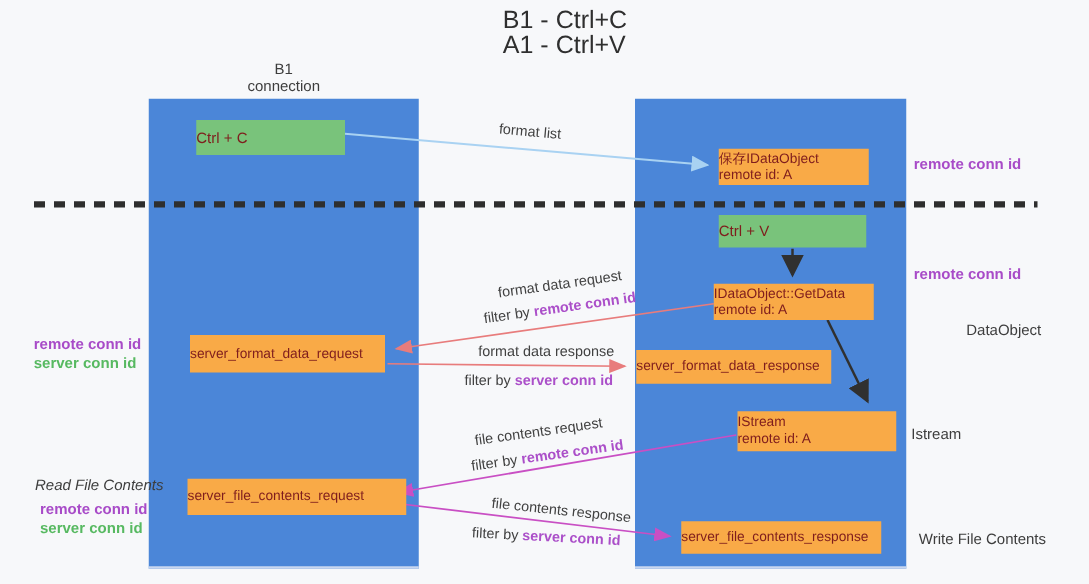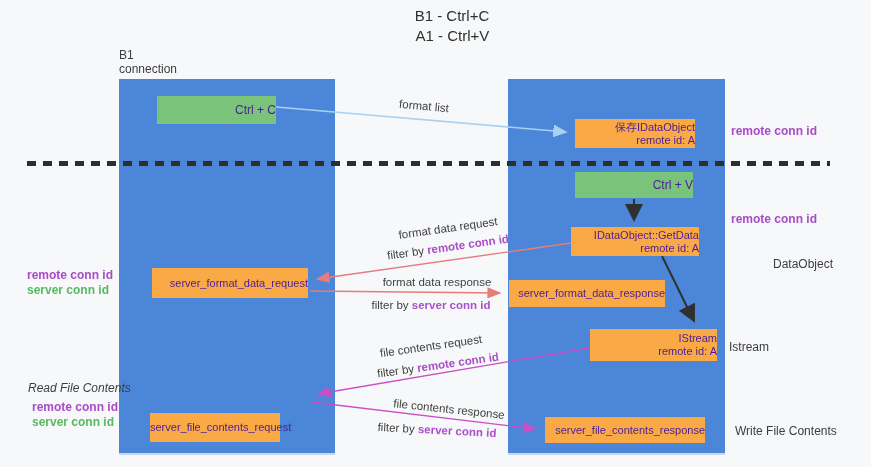--- a/index.html
+++ b/index.html
@@ -9,32 +9,32 @@
   }
   #canvas{
     position:relative;
     width:871px;height:467px;
     background:#f7f8fa;
     overflow:hidden;
   }
   .abs{position:absolute;}
   .title{
     left:452px;top:6px;transform:translateX(-50%);
-    text-align:right;color:#2f2f2f;font-size:15px;line-height:20px;
+    text-align:left;color:#2f2f2f;font-size:20px;line-height:20px;
     white-space:nowrap;
   }
   .col-header{
-    text-align:left;color:#3d3d3d;font-size:12px;line-height:14px;
+    text-align:center;color:#3d3d3d;font-size:12px;line-height:14px;
   }
   .column{
     background:#4b86d8;
     border-bottom:2px solid #c9d7f0;
   }
   .node{
-    color:#4c1d95;text-align:right;
+    color:#7f1d1d;text-align:left;
     display:flex;flex-direction:column;justify-content:center;
     font-size:11px;line-height:13px;
     white-space:nowrap;
   }
   .green{background:#79c37b;}
   .orange{background:#f9aa47;}
   .dashline{
     left:27px;top:161px;width:803px;height:5px;
     background:repeating-linear-gradient(90deg,#2e2e2e 0 9px,transparent 9px 16px);
   }
@@ -120,21 +120,21 @@
 
   <div class="abs node orange" style="left:152px;top:268px;width:156px;height:30px;">
     <span>server_format_data_request</span>
   </div>
 
   <div class="abs node orange" style="left:590px;top:329px;width:127px;height:32px;">
     <span>IStream</span>
     <span>remote id: A</span>
   </div>
 
-  <div class="abs node orange" style="left:150px;top:383px;width:130px;height:29px;margin-top:30px;">
+  <div class="abs node orange" style="left:150px;top:383px;width:175px;height:29px;">
     <span>server_file_contents_request</span>
   </div>
 
   <div class="abs node orange" style="left:545px;top:417px;width:160px;height:26px;">
     <span>server_file_contents_response</span>
   </div>
 
   <div class="abs ann" style="left:424px;top:106px;transform:translate(-50%,-50%) rotate(5deg);">
     <span>format list</span>
   </div>

